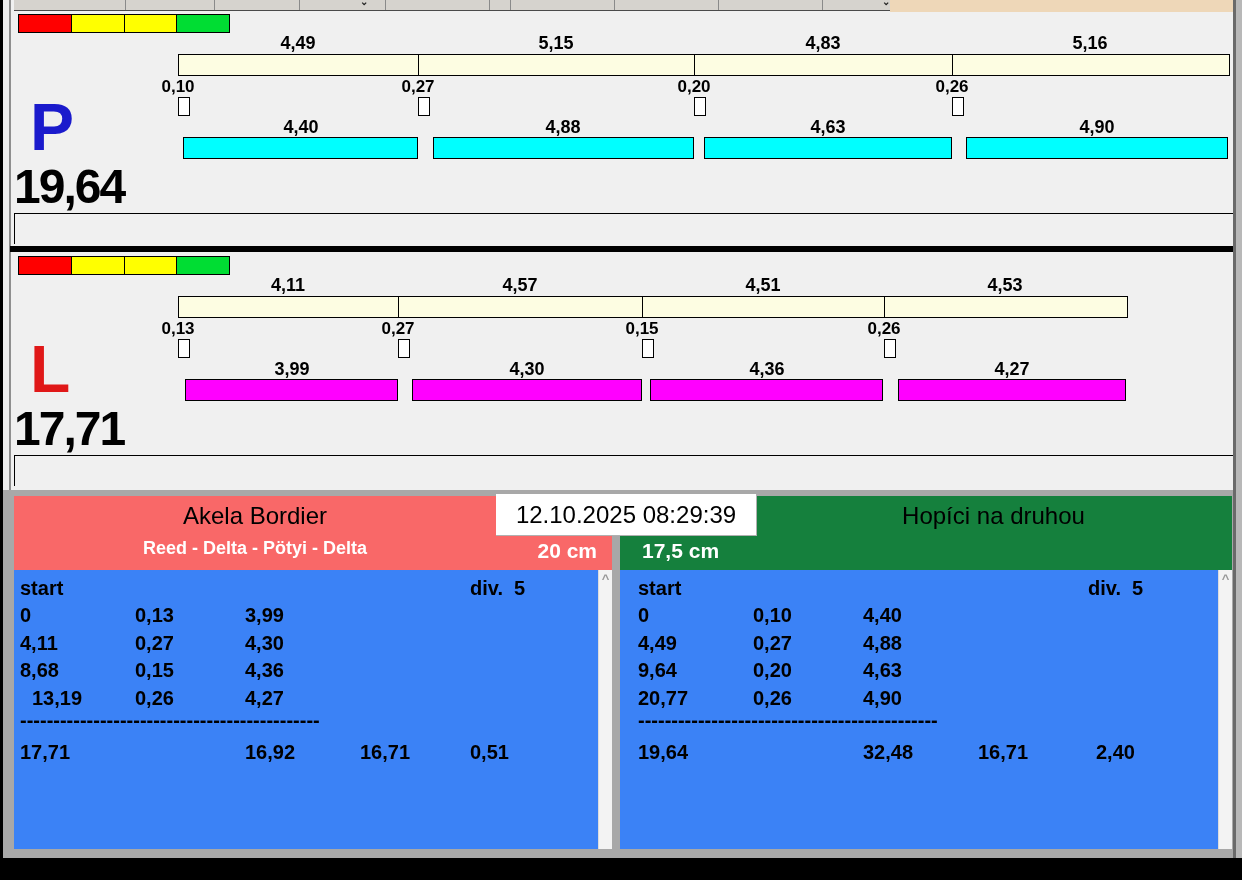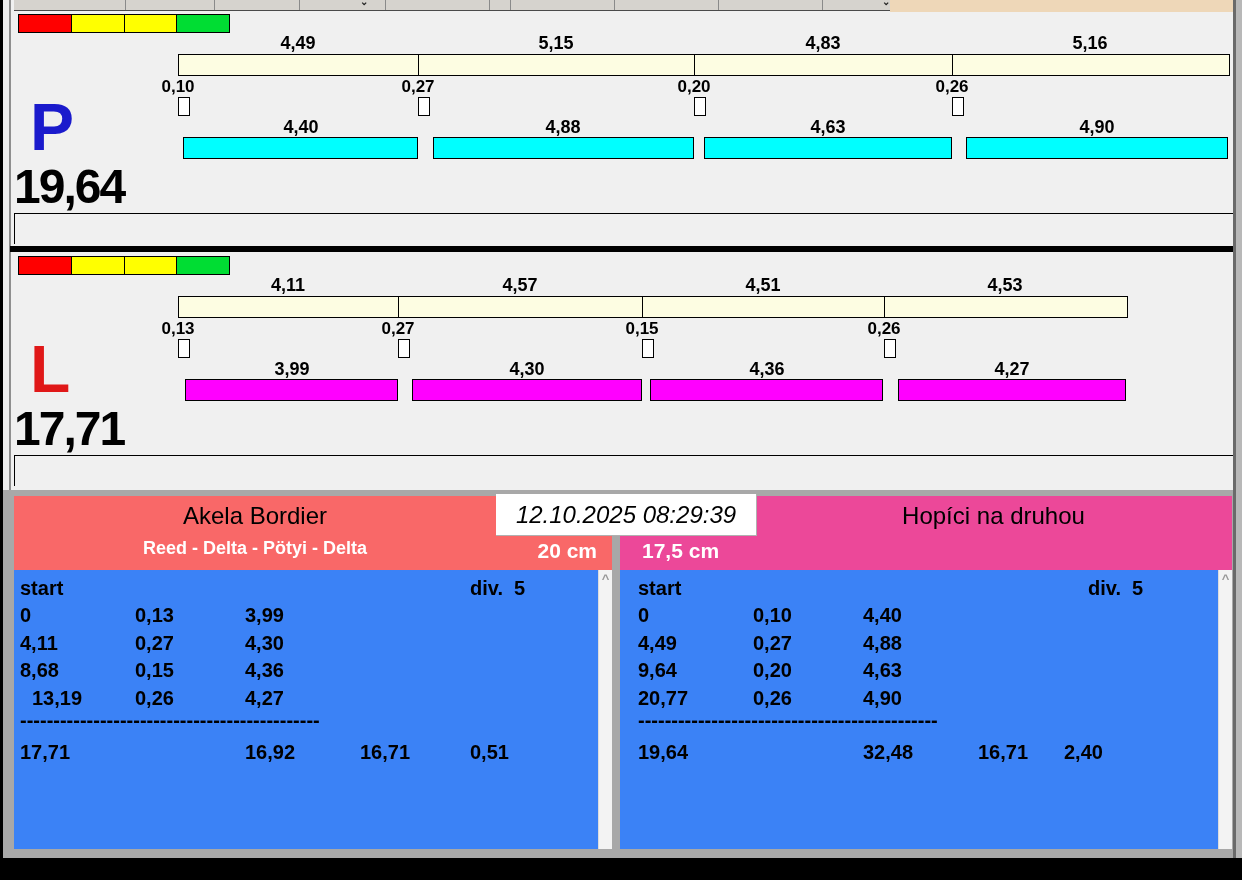--- a/index.html
+++ b/index.html
@@ -43,21 +43,21 @@
   .team-header{position:absolute;left:0;top:0;width:100%;height:74px;}
   .team-title{position:absolute;top:6px;font-size:24px;font-weight:normal;color:#000;text-align:center;line-height:28px;}
   .team-dogs{position:absolute;top:40px;font-size:18px;font-weight:bold;color:#fff;text-align:center;line-height:24px;}
   .team-height{position:absolute;font-size:21px;font-weight:bold;color:#fff;top:42px;line-height:26px;}
   .team-table{position:absolute;left:0;top:74px;bottom:3px;background:#3b82f6;}
   .tbl-cell{position:absolute;font-size:20px;font-weight:bold;color:#000;white-space:pre;line-height:24px;}
   .scrollbar{position:absolute;top:74px;bottom:3px;right:0;width:14px;background:#f3f3f3;border-left:1px solid #dcdcdc;box-sizing:border-box;}
   .scroll-up{position:absolute;top:2px;left:0;width:100%;text-align:center;font-size:13px;font-weight:bold;color:#9a9a9a;line-height:13px;}
   .datetime-box{position:absolute;left:493px;top:4px;width:260px;height:41px;background:#fff;
     border-right:1px solid #b0b0b0;border-bottom:1px solid #b0b0b0;
-    text-align:center;font-size:24px;color:#000;line-height:41px;font-style:italic;}
+    text-align:center;font-size:24px;color:#000;line-height:41px;}
   .bottom-black{position:absolute;left:0;top:858px;width:1242px;height:22px;background:#000;}
 </style>
 </head>
 <body>
 
 <div class="window"></div>
 <div class="inner-edge"></div>
 
 <div class="toolbar">
   <span class="seg" style="width:112px"></span>
@@ -185,21 +185,21 @@
         <div class="tbl-cell" style="left: 231px; top: 170px;">16,92</div>
         <div class="tbl-cell" style="left: 346px; top: 170px;">16,71</div>
         <div class="tbl-cell" style="left: 456px; top: 170px;">0,51</div>
       </div>
     <div class="scrollbar">
       <div class="scroll-up">^</div>
     </div>
   </div>
 
   <div class="team-panel" style="left:617px;width:612px">
-    <div class="team-header" style="background: #ec4899;">
+    <div class="team-header" style="background: #15803d;">
       <div class="team-title" style="left:135px;width:477px">Hopíci na druhou</div>
       <div class="team-height" style="left:22px">17,5 cm</div>
     </div>
     <div class="team-table" style="width:598px">
         <div class="tbl-cell" style="left: 18px; top: 6px;">start</div>
         <div class="tbl-cell" style="left: 468px; top: 6px;">div.  5</div>
         <div class="tbl-cell" style="left: 18px; top: 33px;">0</div>
         <div class="tbl-cell" style="left: 133px; top: 33px;">0,10</div>
         <div class="tbl-cell" style="left: 243px; top: 33px;">4,40</div>
         <div class="tbl-cell" style="left: 18px; top: 60.5px;">4,49</div>
@@ -208,21 +208,21 @@
         <div class="tbl-cell" style="left: 18px; top: 88px;">9,64</div>
         <div class="tbl-cell" style="left: 133px; top: 88px;">0,20</div>
         <div class="tbl-cell" style="left: 243px; top: 88px;">4,63</div>
         <div class="tbl-cell" style="left: 18px; top: 115.5px;">20,77</div>
         <div class="tbl-cell" style="left: 133px; top: 115.5px;">0,26</div>
         <div class="tbl-cell" style="left: 243px; top: 115.5px;">4,90</div>
         <div class="tbl-cell" style="left: 18px; top: 138px;">---------------------------------------------</div>
         <div class="tbl-cell" style="left: 18px; top: 170px;">19,64</div>
         <div class="tbl-cell" style="left: 243px; top: 170px;">32,48</div>
         <div class="tbl-cell" style="left: 358px; top: 170px;">16,71</div>
-        <div class="tbl-cell" style="left: 444px; top: 170px;">2,40</div>
+        <div class="tbl-cell" style="left: 476px; top: 170px;">2,40</div>
       </div>
     <div class="scrollbar">
       <div class="scroll-up">^</div>
     </div>
   </div>
 
   <div class="datetime-box">12.10.2025 08:29:39</div>
 </div>
 
 <div class="right-edge-dark"></div>

